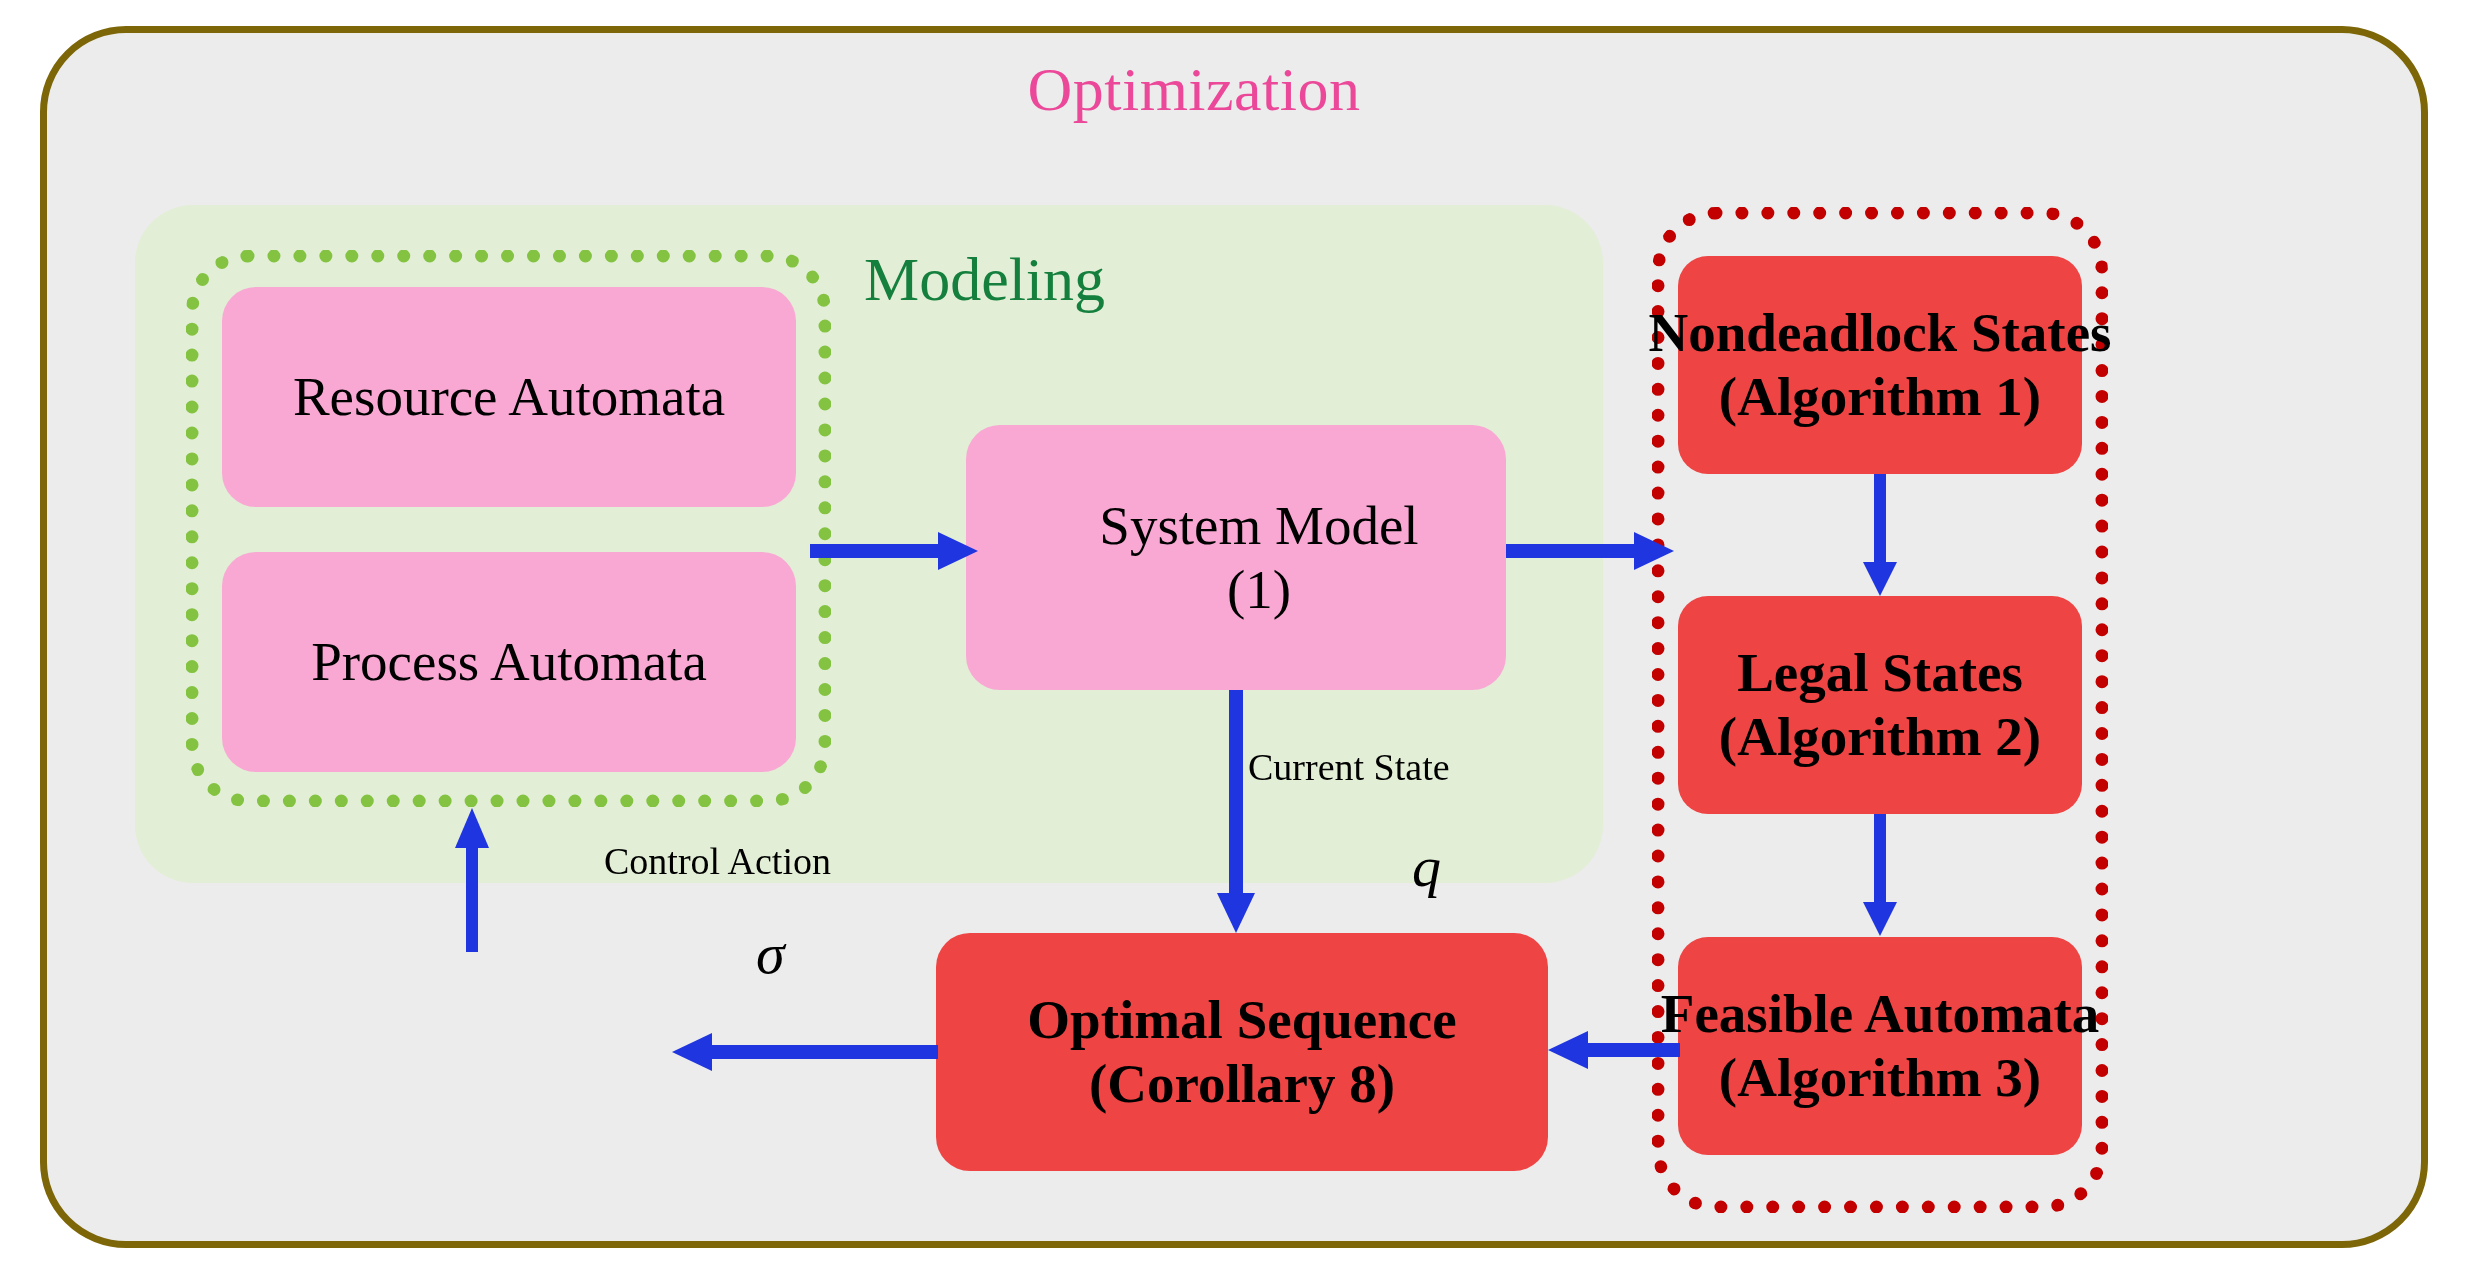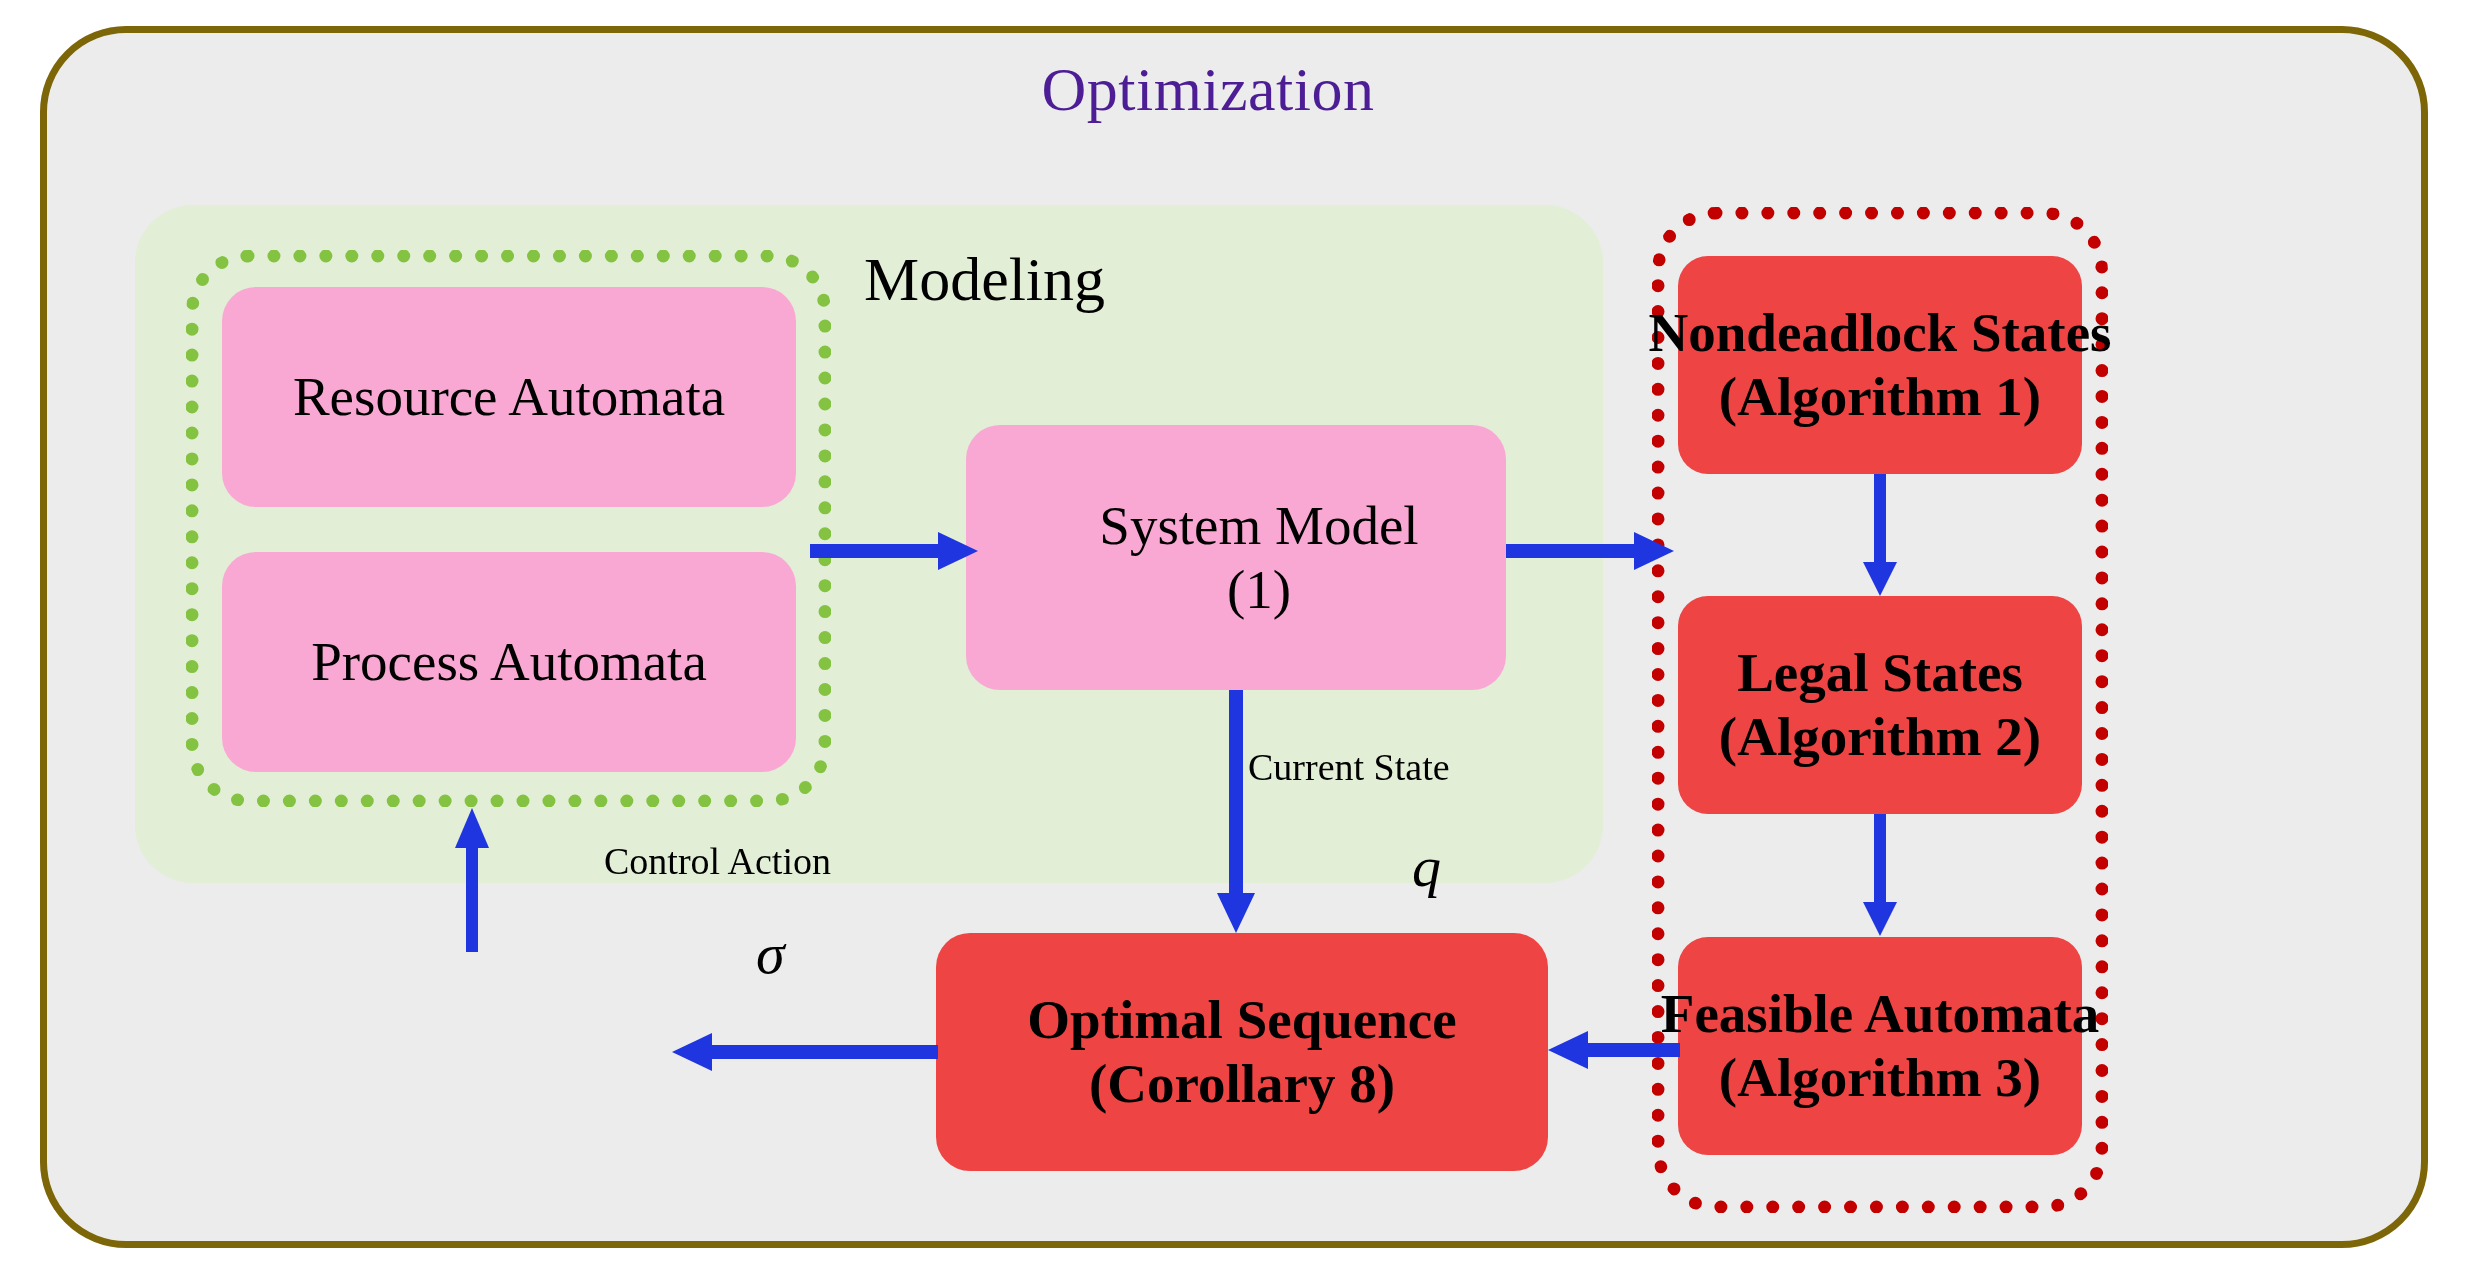--- a/index.html
+++ b/index.html
@@ -33,43 +33,42 @@
     border-radius: 86px;
   }
   .outer-title {
     position: absolute;
     left: 0;
     top: 58px;
     width: 2388px;
     text-align: center;
     font-size: 62px;
     line-height: 1;
-    color: #4c1d95;
+    color: #ec4899;
     letter-spacing: 0.5px;
-    padding-left: 14px;
   }
 
   
   .modeling-region {
     position: absolute;
     left: 135px;
     top: 205px;
     width: 1468px;
     height: 678px;
     box-sizing: border-box;
     background: #e2eed5;
     border-radius: 58px;
   }
   .modeling-title {
     position: absolute;
     left: 864px;
     top: 248px;
     font-size: 62px;
     line-height: 1;
-    color: #000000;
+    color: #15803d;
   }
 
   
   .automata-dotted {
     position: absolute;
     left: 186px;
     top: 250px;
     width: 645px;
     height: 557px;
     box-sizing: border-box;

